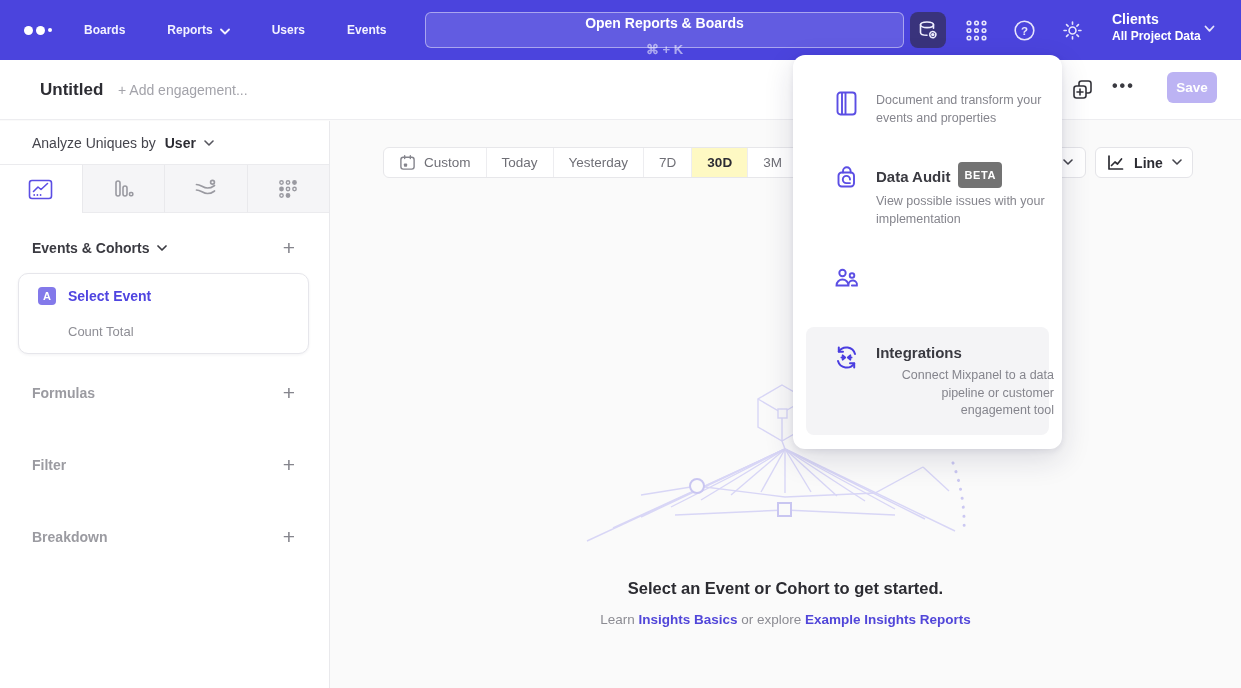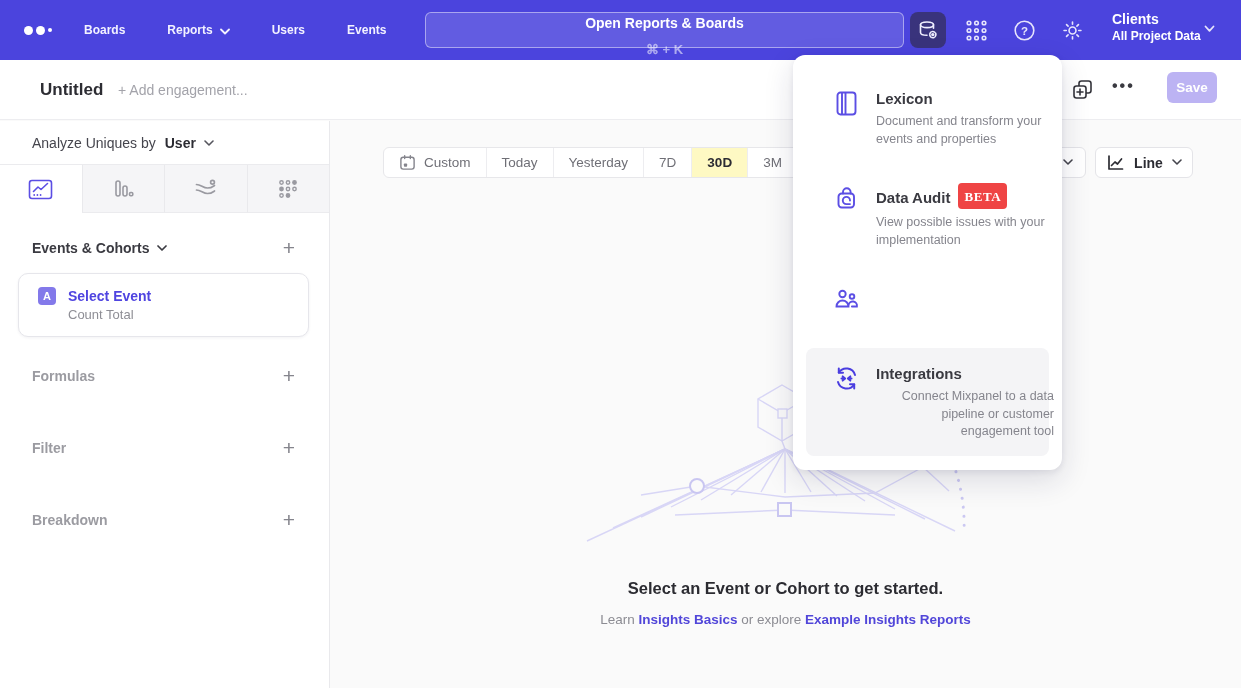--- a/index.html
+++ b/index.html
@@ -49,21 +49,21 @@
   .tab.inactive { background:#f5f5f7; border-bottom:1px solid #ebebee; border-left:1px solid #e9e9ec; }
   .events-head { margin-top:27px; padding:0 34px 0 32px; display:flex; align-items:center; justify-content:space-between; }
   .events-title { display:flex; align-items:center; gap:8px; font-size:14px; font-weight:700; color:#3a3a41; cursor:pointer; }
   .plus { color:#85858d; font-size:21px; font-weight:400; line-height:14px; cursor:pointer; }
   .event-card { margin:17px 20px 0 18px; border:1px solid #e6e6eb; border-radius:10px; box-shadow:0 1px 3px rgba(40,40,70,0.06);
                 background:#fff; padding:13px 0 14px 19px; cursor:pointer; }
   .ec-row { display:flex; align-items:center; gap:12px; }
   .ec-badge { width:18px; height:18px; border-radius:4px; background:#8379ea; color:#fff; font-size:11px; font-weight:700;
               display:flex; align-items:center; justify-content:center; }
   .ec-title { color:#4f44e0; font-size:14px; font-weight:700; }
-  .ec-sub { margin:2px 0 0 30px; color:#8e8e95; font-size:13px; }
+  .ec-sub { margin:19px 0 0 30px; color:#8e8e95; font-size:13px; }
   .section-row { padding:0 34px 0 32px; display:flex; align-items:center; justify-content:space-between; cursor:pointer; }
   .section-row .lbl { color:#9b9ba1; font-size:14px; font-weight:600; }
   .sr-1 { margin-top:31px; } .sr-2 { margin-top:56px; } .sr-3 { margin-top:56px; }
 
   
   .main { position:absolute; left:330px; top:121px; width:911px; height:567px; background:#fafafa; }
   .seg { position:absolute; left:53px; top:26px; height:31px; display:flex; align-items:stretch; background:#ffffff;
          border:1px solid #e7e7ea; border-radius:6px; overflow:hidden; }
   .seg-item { display:flex; align-items:center; gap:8px; padding:0 15px; font-size:13.5px; color:#6f6f76; border-left:1px solid #ededf0; cursor:pointer; white-space:nowrap; }
   .seg-item:first-child { border-left:none; }
@@ -81,22 +81,22 @@
 
   
   .panel { position:absolute; left:793px; top:55px; width:269px; background:#ffffff; border-radius:12px; z-index:80;
            box-shadow:0 10px 30px rgba(25,25,70,0.14), 0 2px 6px rgba(25,25,70,0.08); padding:33px 0 14px 0; }
   .menu-item { display:flex; align-items:flex-start; padding:0 14px 0 40px; cursor:pointer; }
   .menu-item .mi-icon { width:27px; flex:0 0 27px; margin-right:16px; margin-top:2px; }
   .mi-title { font-size:15px; font-weight:700; color:#3a3a41; line-height:21px; display:flex; align-items:center; gap:8px; }
   .mi-desc { margin-top:4px; font-size:12.5px; line-height:17.5px; color:#85858d; width:178px; }
   .mb1 { margin-bottom:36px; } .mb2 { margin-bottom:34px; } .mb3 { margin-bottom:36px; }
   .menu-item.highlight { margin:0 13px; padding:15px 14px 15px 27px; background:#f4f4f6; border-radius:8px;text-align:right; }
-  .beta-badge { background:#ef4444; color:#ffffff; font-size:13px; font-weight:700; letter-spacing:0.6px;
-                padding:2.5px 6px; border-radius:4px; position:relative; top:-1px;font-family:Liberation Serif, serif; }
+  .beta-badge { background:#737373; color:#ffffff; font-size:11px; font-weight:700; letter-spacing:0.6px;
+                padding:2.5px 6px; border-radius:4px; position:relative; top:-1px; }
 </style>
 </head>
 <body>
 
 <div class="page">
 
   <div class="topnav">
     <div class="logo">
         <i class="d1"></i>
         <i class="d2"></i>
@@ -356,23 +356,20 @@
     <div class="empty-links"><span>Learn </span><a>Insights Basics</a><span> or explore </span><a>Example Insights Reports</a></div>
   </div>
 
   <div class="panel">
     <div class="menu-item mb1">
       <svg class="mi-icon" width="27" height="27" viewBox="0 0 27 27" fill="none" stroke="#5b4ee4" stroke-width="1.9" stroke-linecap="round">
         <rect x="4.5" y="2.5" width="18" height="22" rx="3"></rect>
         <path d="M9 3 V24 M12.5 3 V24"></path>
       </svg>
       <div>
-        <div class="mi-title">
-            <span>Lexicon</span>
-          </div>
         <div class="mi-desc">Document and transform your events and properties</div>
       </div>
     </div>
     <div class="menu-item mb2">
       <svg class="mi-icon" width="27" height="27" viewBox="0 0 27 27" fill="none" stroke="#5b4ee4" stroke-width="1.9" stroke-linecap="round" stroke-linejoin="round">
         <path d="M10 7.5 V6 a3.8 3.8 0 0 1 7.6 0 V7.5"></path>
         <rect x="5.5" y="7.5" width="15.5" height="14" rx="3.2"></rect>
         <path d="M17 14.5 a3.6 3.6 0 1 0 -3.6 3.6 h3.6"></path>
       </svg>
       <div>

